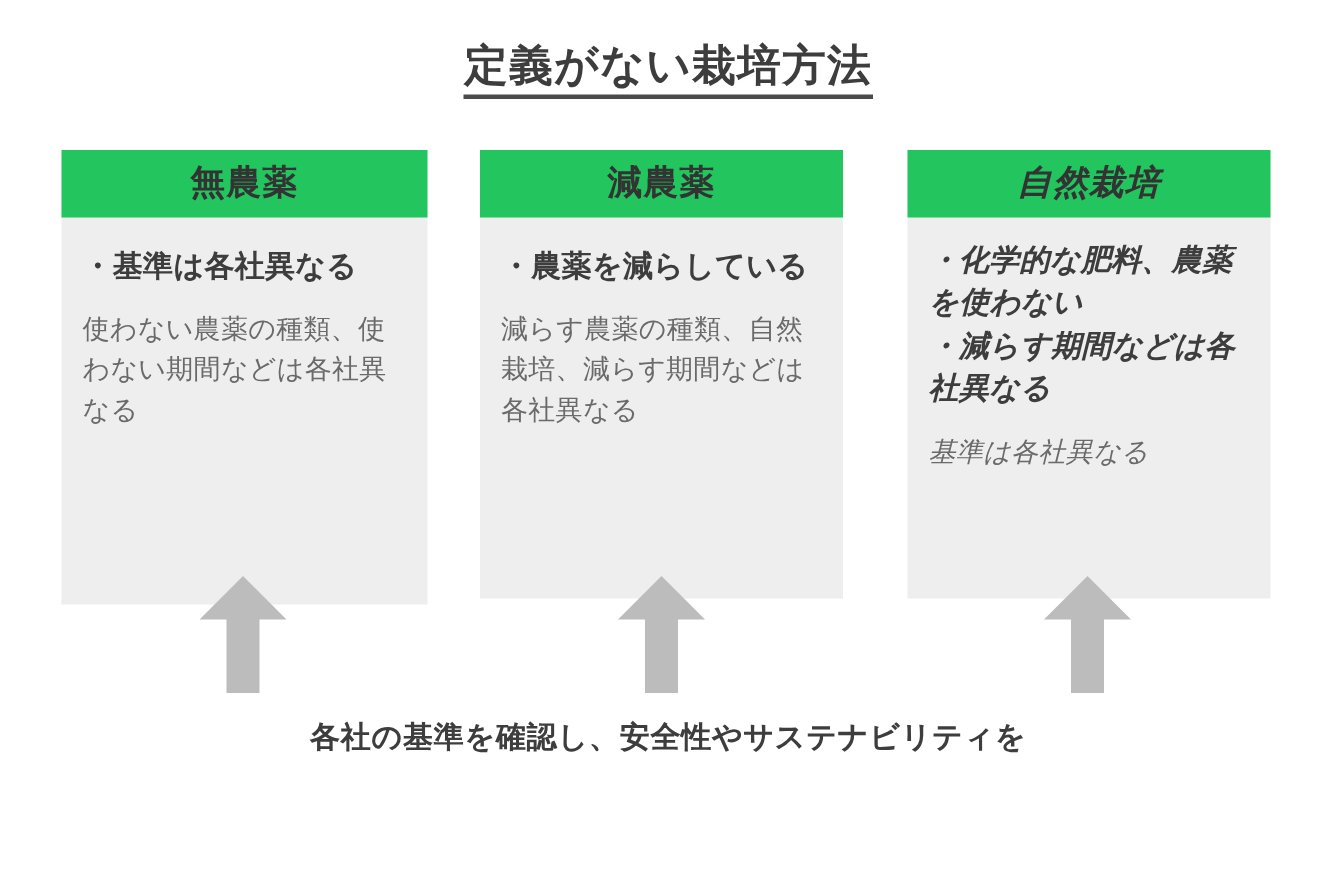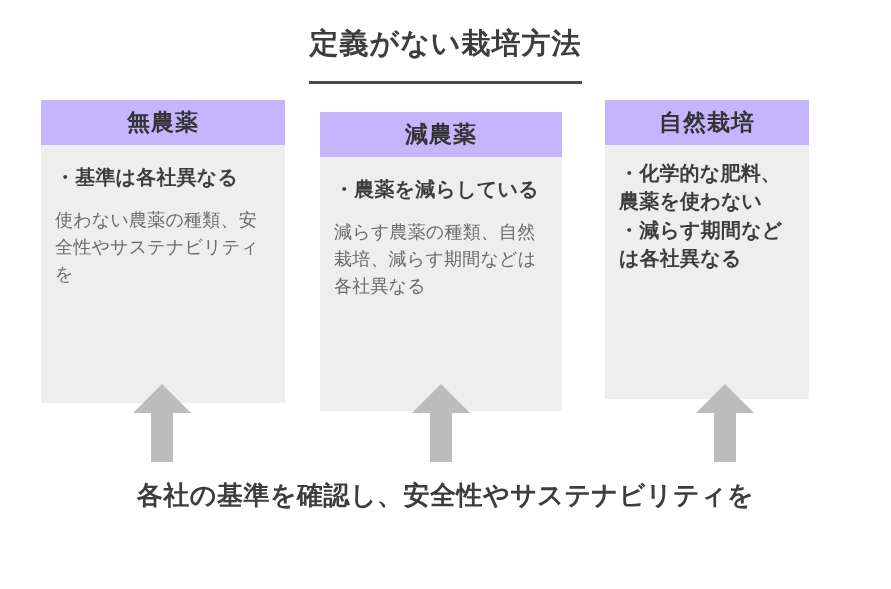--- a/index.html
+++ b/index.html
@@ -24,31 +24,31 @@
     width: 891px;
     text-align: center;
   }
   .title {
     display: inline-block;
     font-size: 29px;
     font-weight: bold;
     color: #3d3d3d;
     letter-spacing: 1px;
     line-height: 1.2;
-    padding-bottom: 20px;
+    padding-bottom: 2px;
     border-bottom: 3px solid #4a4a4a;
   }
 
   
   .panel {
     position: absolute;
     background: #eeeeee;
   }
   .panel-header {
-    background: #c4b5fd;
+    background: #22c55e;
     color: #333333;
     font-size: 23px;
     font-weight: bold;
     text-align: center;
     letter-spacing: 1px;
     height: 45px;
     line-height: 45px;
     box-sizing: border-box;
   }
   .panel-body {
@@ -68,22 +68,22 @@
     font-size: 18px;
     font-weight: normal;
     color: #6a6a6a;
     line-height: 1.48;
     letter-spacing: 0.2px;
     margin: 0;
   }
 
   
   #panel-1 { left: 41px;  top: 100px; width: 244px; height: 303px; }
-  #panel-2 { left: 320px; top: 112px; width: 242px; height: 299px; }
-  #panel-3 { left: 605px; top: 100px; width: 204px; height: 299px; }
+  #panel-2 { left: 320px; top: 100px; width: 242px; height: 299px; }
+  #panel-3 { left: 605px; top: 100px; width: 242px; height: 299px; font-style: italic; }
 
   #panel-1 .panel-body { padding-top: 18px; }
   #panel-2 .panel-body { padding-top: 18px; }
   #panel-3 .panel-body { }
 
   
   .arrow {
     position: absolute;
     width: 58px;
     height: 78px;
@@ -93,62 +93,63 @@
   #arrow-2 { left: 412px; top: 384px; }
   #arrow-3 { left: 696px; top: 384px; }
 
   
   .footer {
     position: absolute;
     left: 0;
     top: 477px;
     width: 891px;
     text-align: center;
-    font-size: 26px;
+    font-size: 20px;
     font-weight: bold;
     color: #3d3d3d;
     line-height: 1.42;
     letter-spacing: 0.5px;
   }
   .footer .fline { display: block; }
 </style>
 </head>
 <body>
 
 <div class="title-wrap">
   <span class="title">定義がない栽培方法</span>
 </div>
 
 <div class="panel" id="panel-1">
   <div class="panel-header">無農薬</div>
   <div class="panel-body">
     <p class="bullets">
       <span class="bline">・基準は各社異なる</span>
     </p>
-    <p class="note">使わない農薬の種類、安全性やサステナビリティを</p>
+    <p class="note">使わない農薬の種類、使わない期間などは各社異なる</p>
   </div>
 </div>
 
 <div class="panel" id="panel-2">
   <div class="panel-header">減農薬</div>
   <div class="panel-body">
     <p class="bullets">
       <span class="bline">・農薬を減らしている</span>
     </p>
     <p class="note">減らす農薬の種類、自然栽培、減らす期間などは各社異なる</p>
   </div>
 </div>
 
 <div class="panel" id="panel-3">
   <div class="panel-header">自然栽培</div>
   <div class="panel-body">
     <p class="bullets">
       <span class="bline">・化学的な肥料、農薬を使わない</span>
       <span class="bline">・減らす期間などは各社異なる</span>
     </p>
+    <p class="note">基準は各社異なる</p>
   </div>
 </div>
 
 <div class="arrow" id="arrow-1">
   <svg width="58" height="78" viewBox="0 0 58 78" xmlns="http://www.w3.org/2000/svg">
     <polygon points="29,0 58,29 40,29 40,78 18,78 18,29 0,29" fill="#bcbcbc"></polygon>
   </svg>
 </div>
 <div class="arrow" id="arrow-2">
   <svg width="58" height="78" viewBox="0 0 58 78" xmlns="http://www.w3.org/2000/svg">

